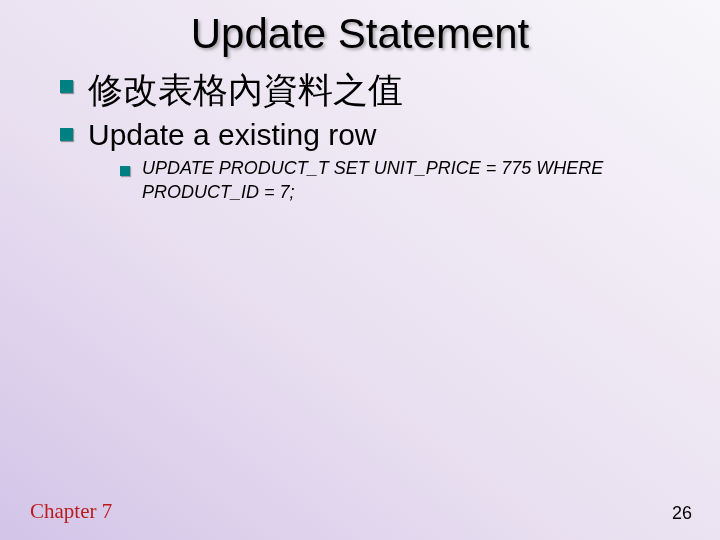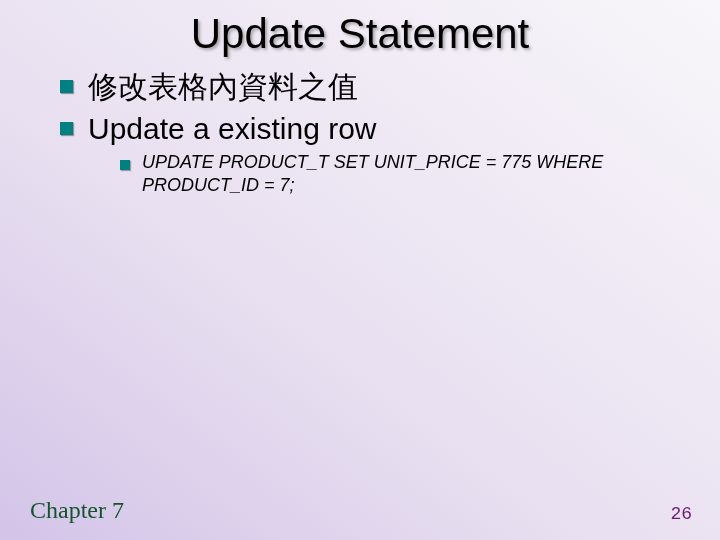--- a/index.html
+++ b/index.html
@@ -44,21 +44,21 @@
     height: 13px;
     background: #008080;
     box-shadow: 1px 1px 1px rgba(0,0,0,0.35);
   }
   .lvl1-text {
     font-size: 30px;
     color: #000;
     line-height: 1.25;
   }
   .lvl1-sub {
-    font-size: 30px;
+    font-size: 35px;
     color: #000;
     line-height: 1.25;
     padding-bottom: 2px;
   }
   .lvl2 {
     padding-left: 32px;
     padding-top: 4px;
     padding-bottom: 4px;
   }
   .lvl2 > li {
@@ -81,30 +81,30 @@
     font-style: italic;
   }
   .underline {
     text-decoration: underline;
   }
   .footer-left {
     position: absolute;
     left: 30px;
     bottom: 16px;
     font-family: "Times New Roman", serif;
-    font-size: 24px;
-    color: #14532d;
+    font-size: 21px;
+    color: #b91c1c;
   }
   .footer-right {
     position: absolute;
     right: 28px;
     bottom: 16px;
-    font-family: Liberation Mono, monospace;
+    font-family: Liberation Sans, sans-serif;
     font-size: 18px;
-    color: #701a75;
+    color: #000000;
   }
 </style>
 </head>
 <body>
 
 <div class="title">Update Statement</div>
 
 <div class="content">
   <ul class="lvl1">
     <li>

